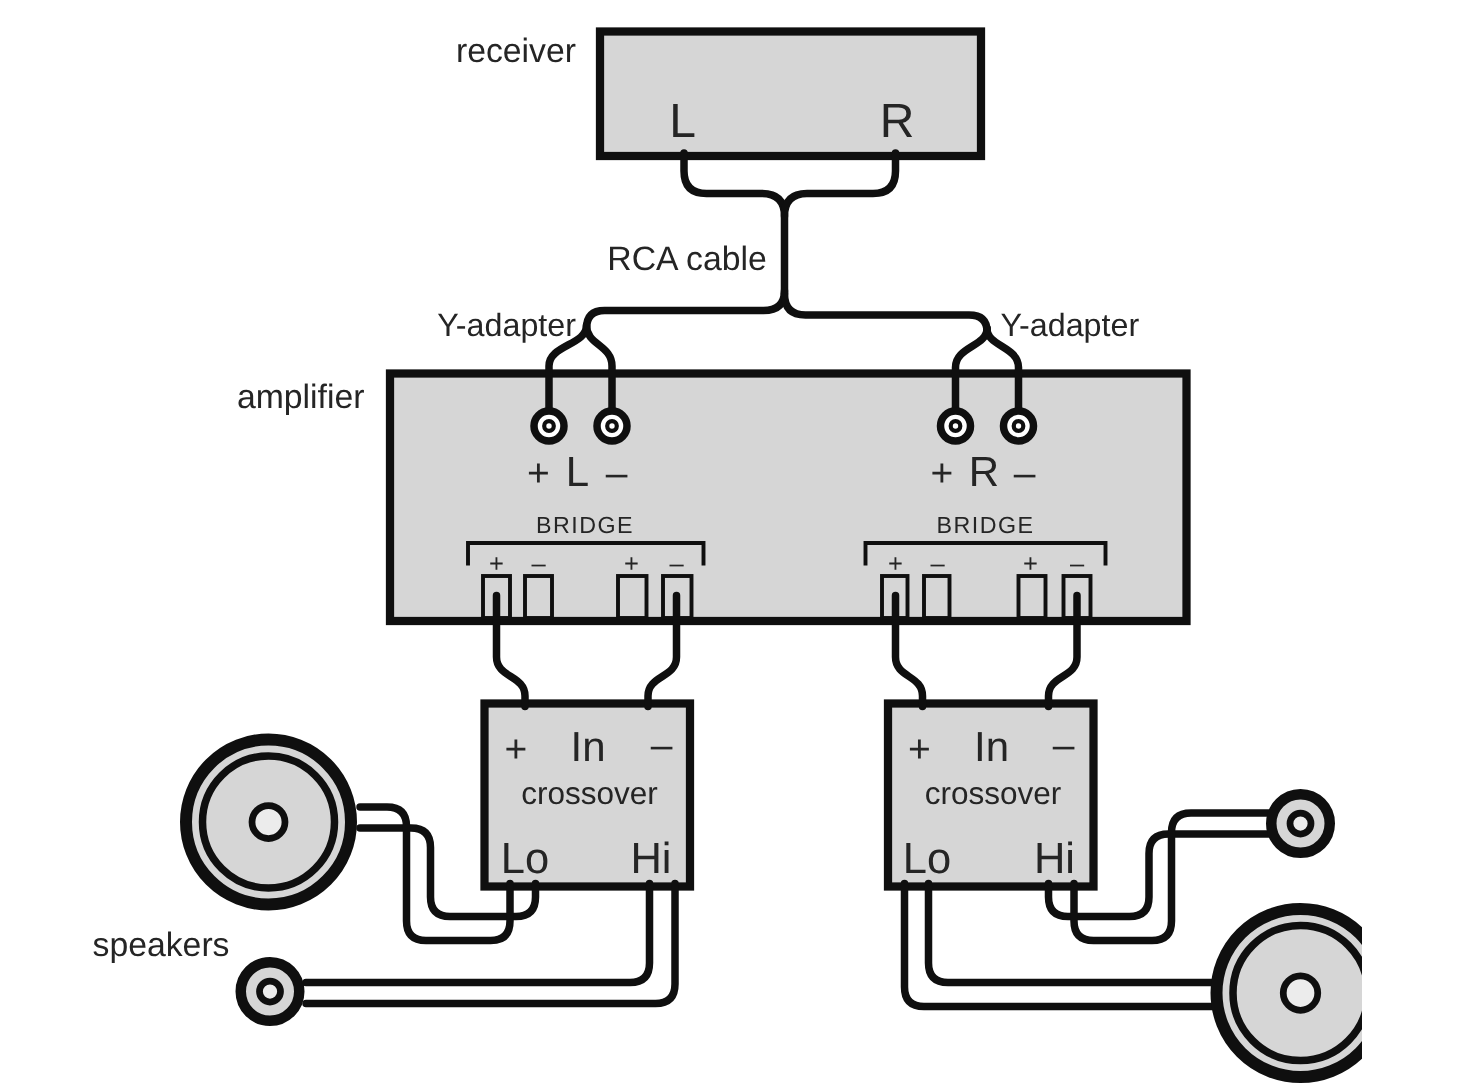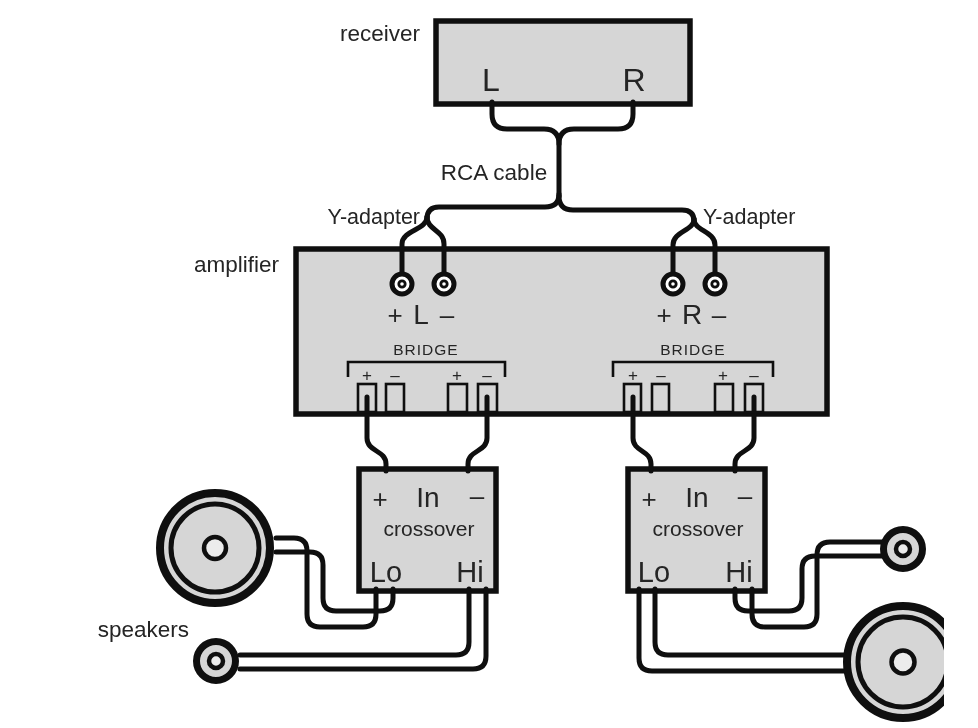--- a/index.html
+++ b/index.html
@@ -4,21 +4,21 @@
 <style>
   :root{
     --background:#ffffff;
     --box-fill:#d6d6d6;
     --line:#0f0f0f;
     --text:#252525;
     --jack-fill:#ffffff;
     --speaker-center:#ececec;
   }
   html,body{margin:0;padding:0;background:var(--background);}
-  .stage{width:908px;height:728px;position:relative;background:var(--background);overflow:hidden;margin-left:36px;}
+  .stage{width:908px;height:728px;position:relative;background:var(--background);overflow:hidden;}
   svg{display:block;}
   svg text{font-family:"Liberation Sans",sans-serif;fill:var(--text);}
   .box{fill:var(--box-fill);stroke:var(--line);stroke-width:5.5;}
   .wire{fill:none;stroke:var(--line);stroke-width:5;stroke-linecap:round;stroke-linejoin:round;}
   .thin{fill:none;stroke:var(--line);stroke-width:2.6;}
   .term{fill:none;stroke:var(--line);stroke-width:2.6;}
   .jack-outer{fill:var(--jack-fill);stroke:var(--line);stroke-width:5;}
   .jack-inner{fill:var(--jack-fill);stroke:var(--line);stroke-width:2.8;}
   .spk-body{fill:var(--box-fill);stroke:var(--line);stroke-width:8;}
   .spk-ring{fill:none;stroke:var(--line);stroke-width:5;}

